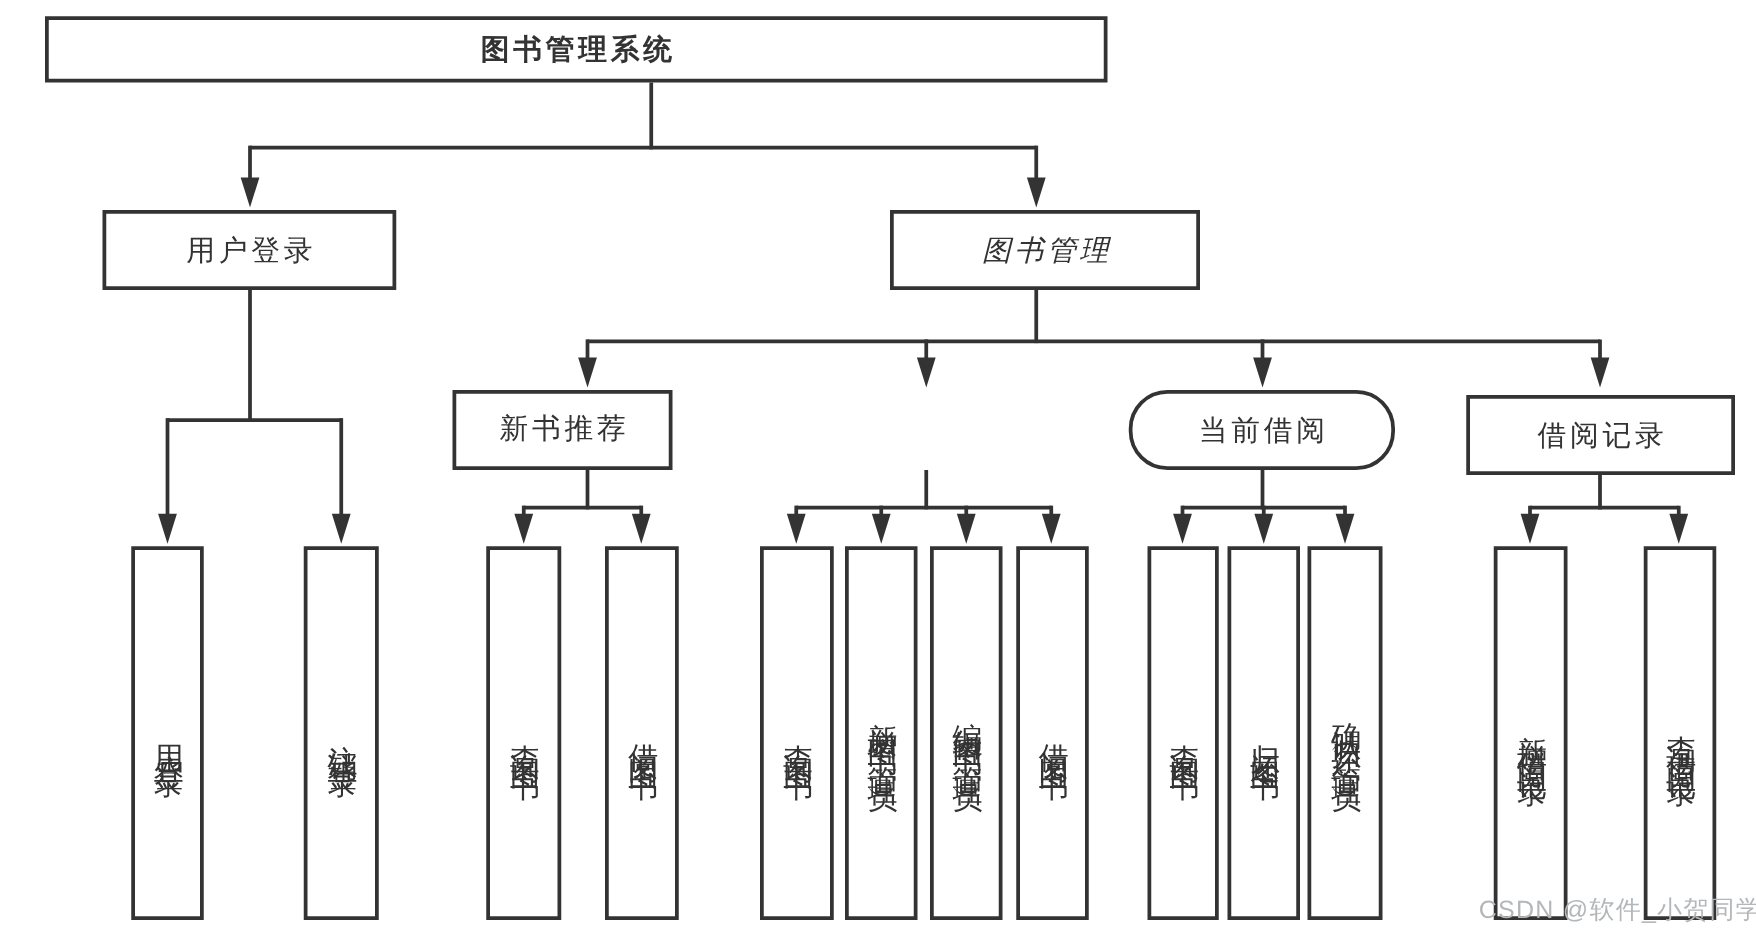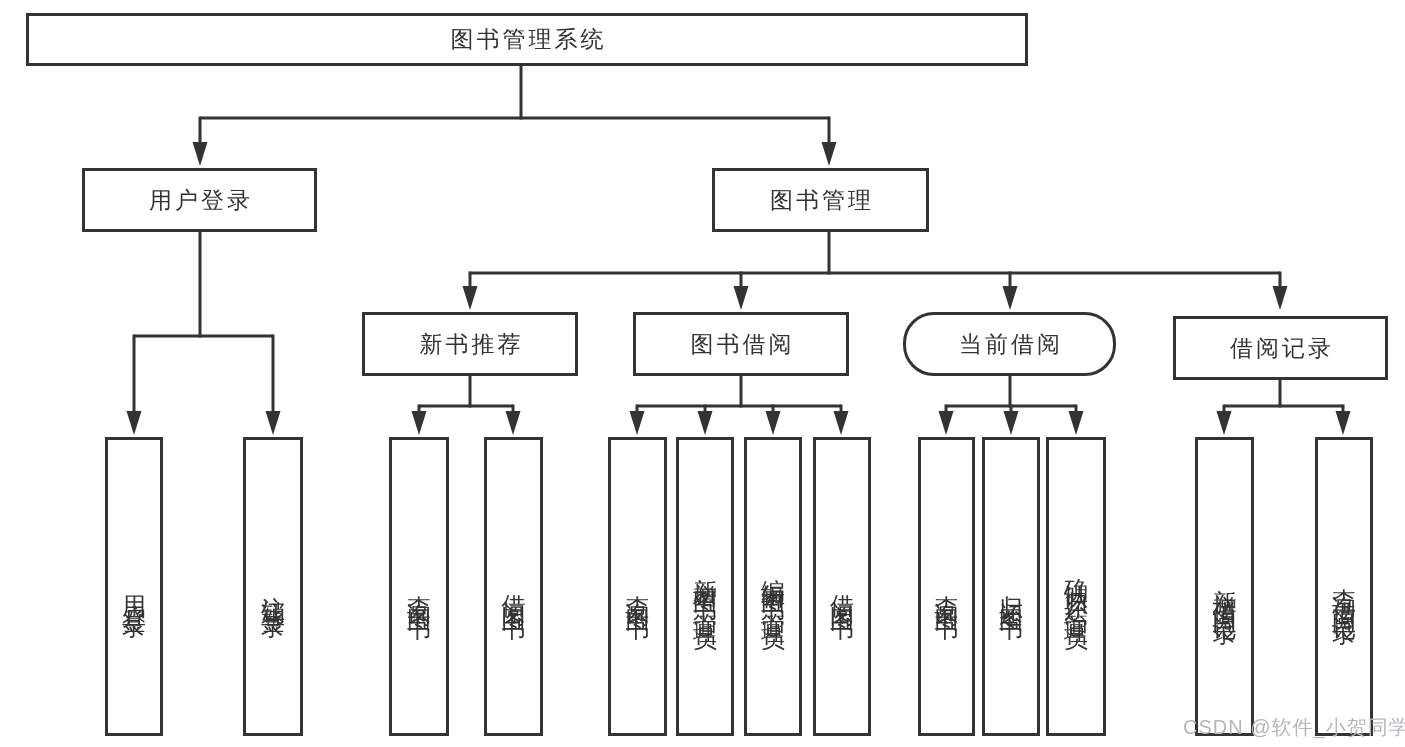--- a/index.html
+++ b/index.html
@@ -132,36 +132,33 @@
     <g stroke="#333333" stroke-width="3" fill="#333333">
       <line x1="1280" y1="376" x2="1280" y2="407.5"></line>
       <line x1="1224" y1="406" x2="1343" y2="406"></line>
       <line x1="1224" y1="404.5" x2="1224" y2="414"></line>
       <polygon points="1224,435 1216.5,411 1231.5,411" stroke="none"></polygon>
       <line x1="1343" y1="404.5" x2="1343" y2="414"></line>
       <polygon points="1343,435 1335.5,411 1350.5,411" stroke="none"></polygon>
     </g>
   </svg>
 
-  <div class="node h" style="left:26px; top:13px; width:1002px; height:53px;">
+  <div class="node h" style="left:36px; top:13px; width:850px; height:53px;font-weight:bold;">
     <span>图书管理系统</span>
   </div>
 
   <div class="node h" style="left:82px; top:168px; width:235px; height:64px;">
     <span>用户登录</span>
   </div>
-  <div class="node h" style="left:712px; top:168px; width:217px; height:64px;">
+  <div class="node h" style="left:712px; top:168px; width:248px; height:64px;font-style:italic;">
     <span>图书管理</span>
   </div>
 
-  <div class="node h" style="left:362px; top:312px; width:216px; height:64px;">
+  <div class="node h" style="left:362px; top:312px; width:176px; height:64px;font-family:Liberation Mono, monospace;">
     <span>新书推荐</span>
-  </div>
-  <div class="node h" style="left:633px; top:312px; width:216px; height:64px;">
-    <span>图书借阅</span>
   </div>
   <div class="node h" style="left:903px; top:312px; width:213px; height:64px;border-radius:31px;">
     <span>当前借阅</span>
   </div>
   <div class="node h" style="left:1173px; top:316px; width:215px; height:64px;">
     <span>借阅记录</span>
   </div>
 
   <div class="node v" style="left:105px; top:437px; width:58px; height:299px;">
     <span>用户登录</span>

